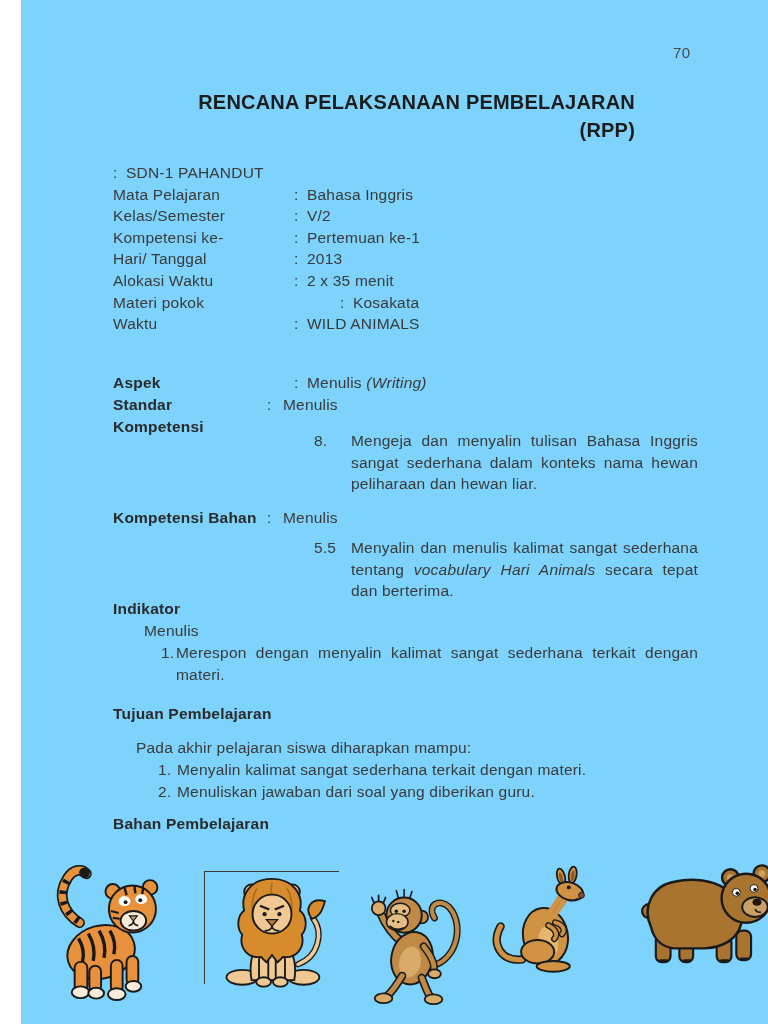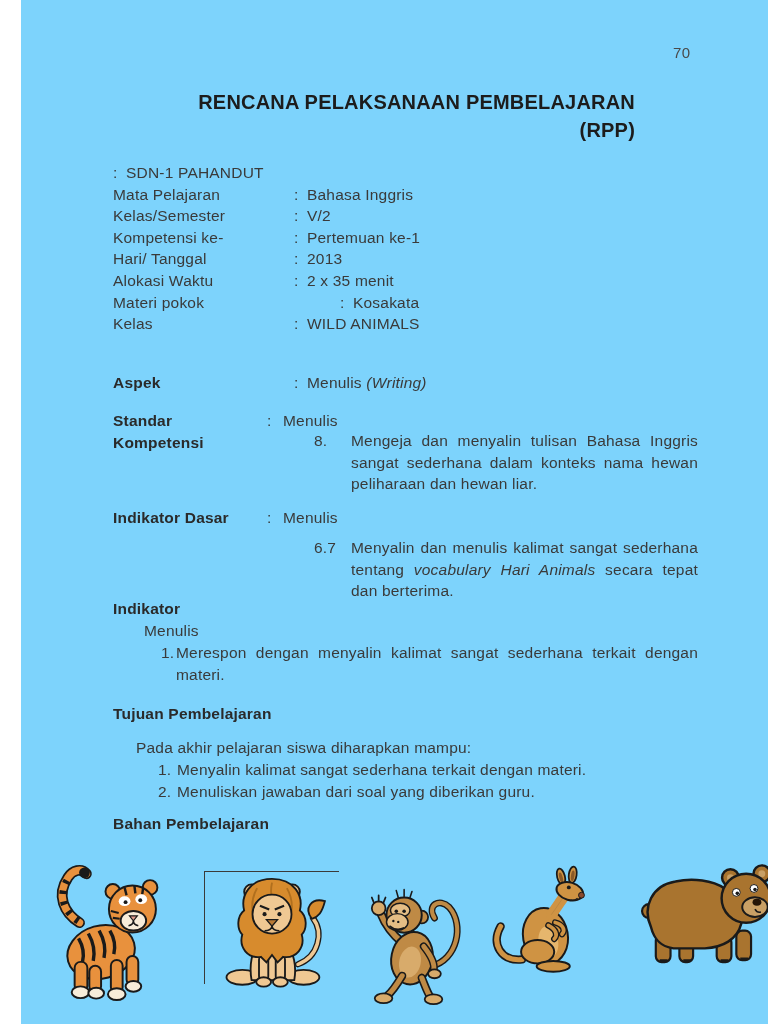--- a/index.html
+++ b/index.html
@@ -18,21 +18,21 @@
     font-size:20px;font-weight:bold;color:#1c1c1c;line-height:28px;letter-spacing:.2px;}
   .body-txt{font-size:15.5px;line-height:21.6px;letter-spacing:.2px;}
   .fields{left:92px;top:162px;width:560px;}
   .frow{display:flex;}
   .flabel{width:181px;flex:0 0 181px;}
   .fcolon{width:13px;flex:0 0 13px;}
   .indent{padding-left:46px;}
   .bold{font-weight:bold;color:#2a2a2a;}
   .it{font-style:italic;}
   .aspek-row{left:92px;top:372px;display:flex;}
-  .sk-row{left:92px;top:410px;display:flex;}
+  .sk-row{left:92px;top:394px;display:flex;}
   .kd-row{left:92px;top:507px;display:flex;}
   .hlabel{width:154px;flex:0 0 154px;}
   .hcolon{width:16px;flex:0 0 16px;text-align:left;}
   .num-item{text-align:justify;}
   .num-item .num{position:absolute;}
   .sk-item{left:330px;top:430px;width:347px;}
   .sk-item .num{left:-37px;top:0;}
   .kd-item{left:330px;top:537px;width:347px;}
   .kd-item .num{left:-37px;top:0;}
   .ind-heading{left:92px;top:598px;}
@@ -90,21 +90,21 @@
     <div class="frow">
         <span class="flabel">Alokasi Waktu</span>
         <span class="fcolon">:</span>
         <span>2 x 35 menit</span>
       </div>
     <div class="frow">
         <span class="flabel">Materi pokok</span>
         <span class="indent"><span class="fcolon" style="display:inline-block">:</span><span>Kosakata</span></span>
       </div>
     <div class="frow">
-        <span class="flabel">Kelas</span>
+        <span class="flabel">Waktu</span>
         <span class="fcolon">:</span>
         <span>WILD ANIMALS</span>
       </div>
   </div>
 
   <div class="abs aspek-row body-txt">
     <span class="flabel bold">Aspek</span>
       <span class="fcolon">:</span>
       <span><span>Menulis</span>
     <span class="it">(Writing)</span></span>
@@ -113,26 +113,26 @@
   <div class="abs sk-row body-txt">
     <span class="hlabel bold">Standar Kompetensi</span>
       <span class="hcolon">:</span>
       <span>Menulis</span>
   </div>
   <div class="abs sk-item body-txt num-item">
     <span class="num">8.</span><span>Mengeja dan menyalin tulisan Bahasa Inggris sangat sederhana dalam konteks nama hewan peliharaan dan hewan liar.</span>
   </div>
 
   <div class="abs kd-row body-txt">
-    <span class="hlabel bold">Indikator Dasar</span>
+    <span class="hlabel bold">Kompetensi Bahan</span>
       <span class="hcolon">:</span>
       <span>Menulis</span>
   </div>
   <div class="abs kd-item body-txt num-item">
-    <span class="num">6.7</span><span>Menyalin dan menulis kalimat sangat sederhana tentang</span>
+    <span class="num">5.5</span><span>Menyalin dan menulis kalimat sangat sederhana tentang</span>
     <span class="it">vocabulary Hari Animals</span>
     <span>secara tepat dan berterima.</span>
   </div>
 
   <div class="abs ind-heading body-txt bold">Indikator</div>
   <div class="abs ind-sub body-txt">Menulis</div>
   <div class="abs ind-item body-txt num-item">
     <span class="num">1.</span><span>Merespon dengan menyalin kalimat sangat sederhana terkait dengan materi.</span>
   </div>
 

